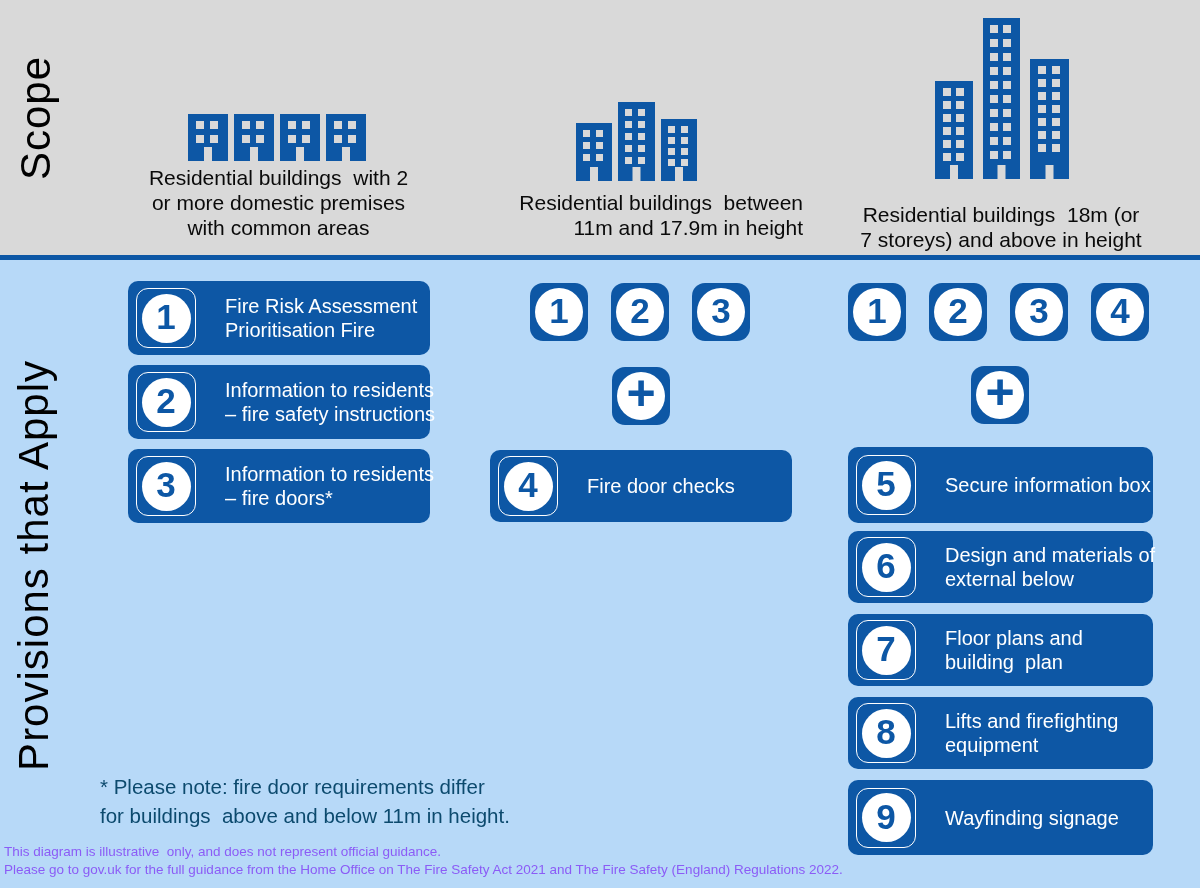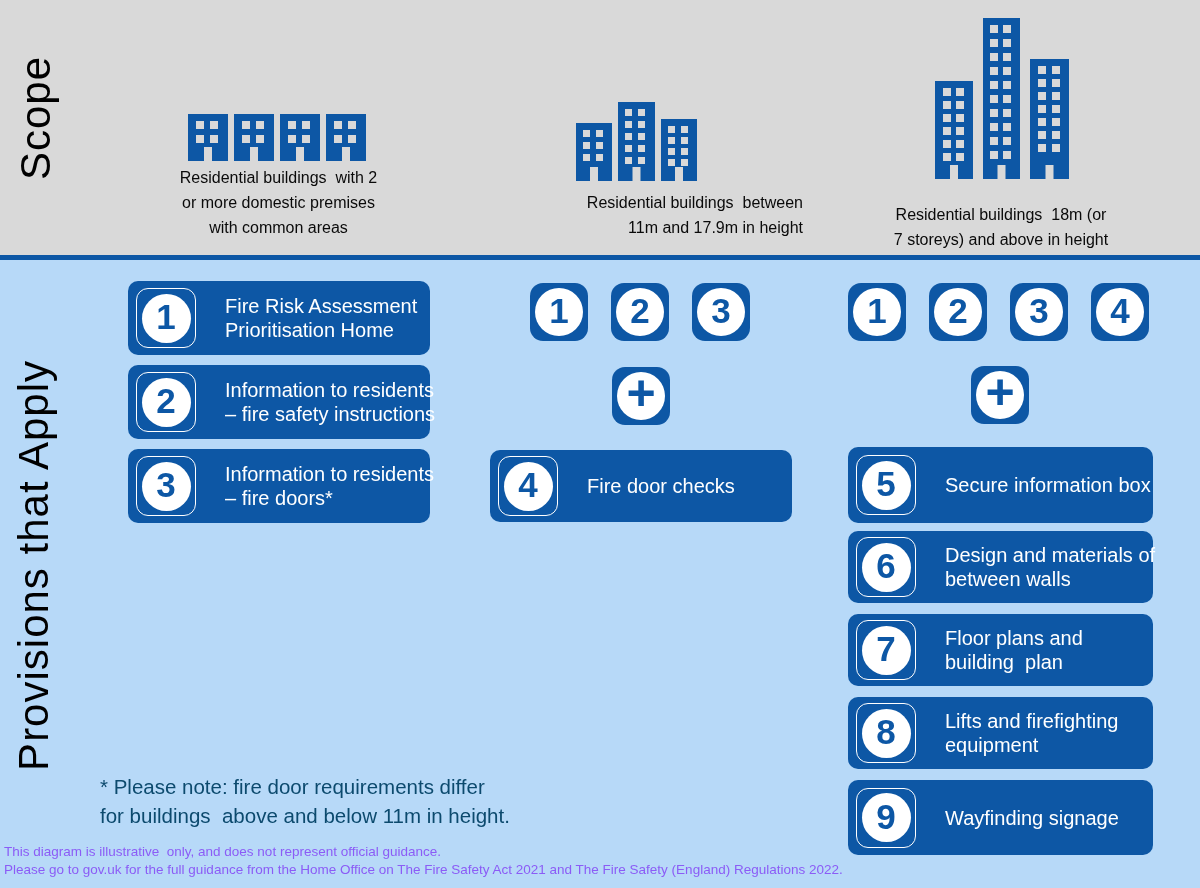--- a/index.html
+++ b/index.html
@@ -23,21 +23,21 @@
     color:#000;font-size:42px;letter-spacing:1px;white-space:pre;
   }
   .scope-label{left:12px;top:56px;}
   .provisions-label{left:10px;top:360px;}
 
   .bld-svg{position:absolute;display:block;}
   #bld1{left:188px;top:112px;}
   #bld2{left:576px;top:100px;}
   #bld3{left:935px;top:16px;}
 
-  .caption{position:absolute;text-align:center;color:#0a0a0a;font-size:16px;line-height:25px;}
+  .caption{position:absolute;text-align:center;color:#0a0a0a;font-size:21px;line-height:25px;}
   .caption div{white-space:pre;}
   .cap1{left:126px;top:165px;width:305px;}
   .cap2{left:478px;top:190px;width:325px;text-align:right;}
   .cap3{left:836px;top:202px;width:330px;}
 
   .pbox{
     position:absolute;background:var(--dark);border-radius:10px;
     display:flex;align-items:center;color:#fff;
   }
   .emblem{
@@ -208,21 +208,21 @@
     <div>Residential buildings  18m (or</div>
     <div>7 storeys) and above in height</div>
   </div>
 
   <div class="pbox" style="left:128px;top:281px;width:302px;height:74px">
     <div class="emblem">
       <div class="emblem-circle">1</div>
     </div>
     <div class="pbox-text">
       <div>Fire Risk Assessment</div>
-      <div>Prioritisation Home</div>
+      <div>Prioritisation Fire</div>
     </div>
   </div>
   <div class="pbox" style="left:128px;top:365px;width:302px;height:74px">
     <div class="emblem">
       <div class="emblem-circle">2</div>
     </div>
     <div class="pbox-text">
       <div>Information to residents</div>
       <div>– fire safety instructions</div>
     </div>
@@ -283,21 +283,21 @@
       <div>Secure information box</div>
       <div></div>
     </div>
   </div>
   <div class="pbox" style="left:848px;top:531px;width:305px;height:72px">
     <div class="emblem">
       <div class="emblem-circle">6</div>
     </div>
     <div class="pbox-text">
       <div>Design and materials of</div>
-      <div>between walls</div>
+      <div>external below</div>
     </div>
   </div>
   <div class="pbox" style="left:848px;top:614px;width:305px;height:72px">
     <div class="emblem">
       <div class="emblem-circle">7</div>
     </div>
     <div class="pbox-text">
       <div>Floor plans and</div>
       <div>building  plan</div>
     </div>

